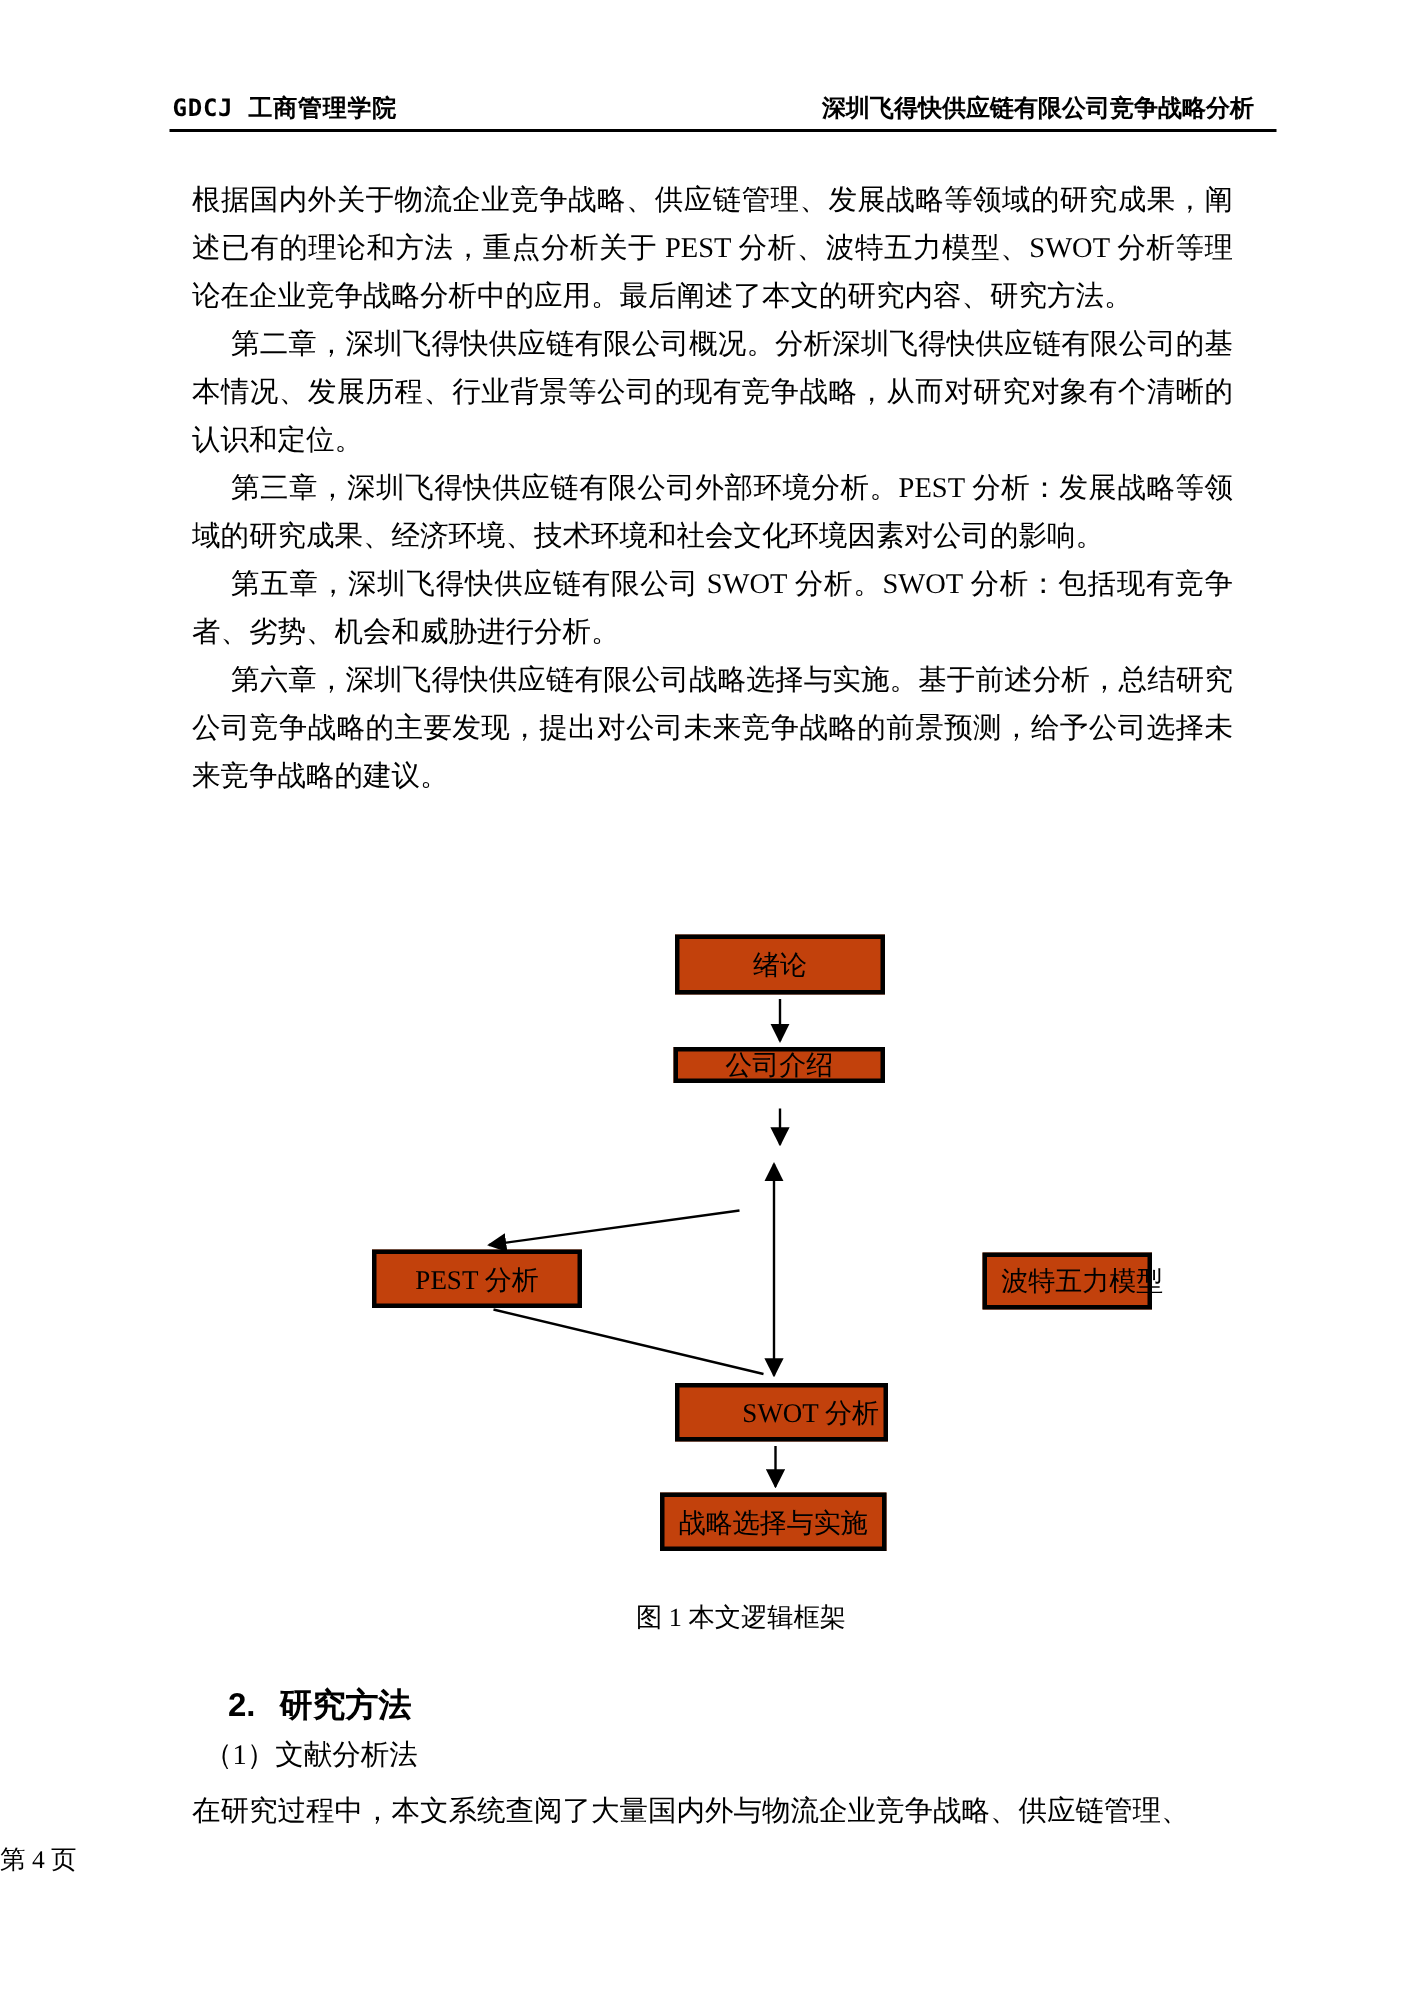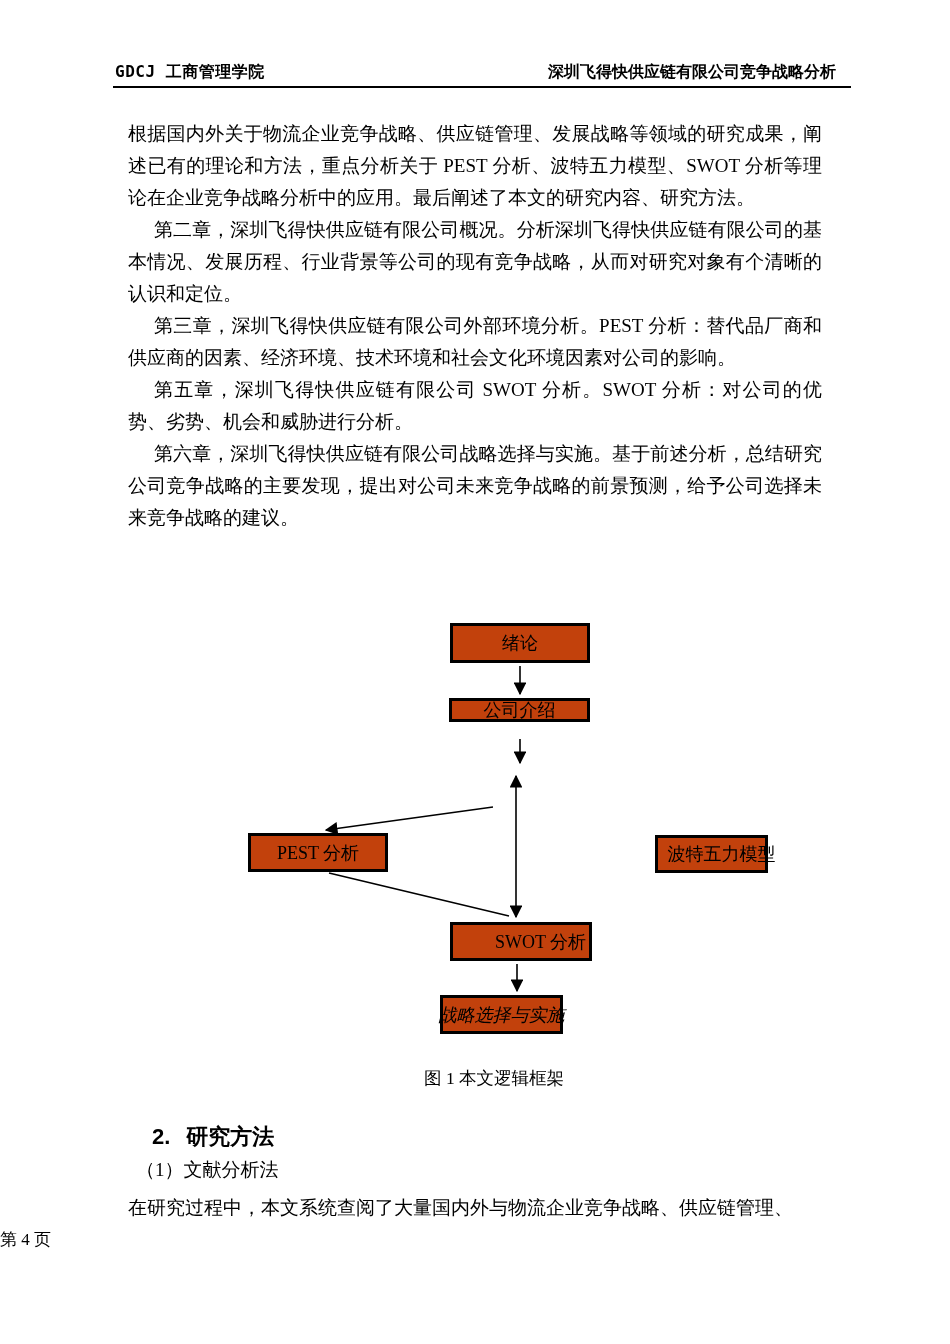--- a/index.html
+++ b/index.html
@@ -82,31 +82,31 @@
 
 <div class="page">
 
   <div class="hdr-left">GDCJ 工商管理学院</div>
   <div class="hdr-right">深圳飞得快供应链有限公司竞争战略分析</div>
   <div class="hdr-rule"></div>
 
   <div class="bodytext">
     <p>根据国内外关于物流企业竞争战略、供应链管理、发展战略等领域的研究成果，阐述已有的理论和方法，重点分析关于 PEST 分析、波特五力模型、SWOT 分析等理论在企业竞争战略分析中的应用。最后阐述了本文的研究内容、研究方法。</p>
     <p class="indent">第二章，深圳飞得快供应链有限公司概况。分析深圳飞得快供应链有限公司的基本情况、发展历程、行业背景等公司的现有竞争战略，从而对研究对象有个清晰的认识和定位。</p>
-    <p class="indent">第三章，深圳飞得快供应链有限公司外部环境分析。PEST 分析：替代品厂商和供应商的因素、经济环境、技术环境和社会文化环境因素对公司的影响。</p>
-    <p class="indent">第五章，深圳飞得快供应链有限公司 SWOT 分析。SWOT 分析：对公司的优势、劣势、机会和威胁进行分析。</p>
+    <p class="indent">第三章，深圳飞得快供应链有限公司外部环境分析。PEST 分析：发展战略等领域的研究成果、经济环境、技术环境和社会文化环境因素对公司的影响。</p>
+    <p class="indent">第五章，深圳飞得快供应链有限公司 SWOT 分析。SWOT 分析：包括现有竞争者、劣势、机会和威胁进行分析。</p>
     <p class="indent">第六章，深圳飞得快供应链有限公司战略选择与实施。基于前述分析，总结研究公司竞争战略的主要发现，提出对公司未来竞争战略的前景预测，给予公司选择未来竞争战略的建议。</p>
   </div>
 
   <div class="fnode" style="left:450px; top:623px; width:140px; height:40px;">绪论</div>
   <div class="fnode" style="left:449px; top:698px; width:141px; height:24px;">公司介绍</div>
   <div class="fnode" style="left:248px; top:833px; width:140px; height:39px;">PEST 分析</div>
   <div class="fnode" style="left:655px; top:835px; width:113px; height:38px;padding-left:20px;">波特五力模型</div>
   <div class="fnode" style="left:450px; top:922px; width:142px; height:39px;padding-left:39px;">SWOT 分析</div>
-  <div class="fnode" style="left:440px; top:995px; width:123px; height:39px;font-style:italic;">战略选择与实施</div>
+  <div class="fnode" style="left:440px; top:995px; width:151px; height:39px;">战略选择与实施</div>
 
   <svg class="flow-svg" viewBox="0 0 950 1344" xmlns="http://www.w3.org/2000/svg">
     <defs>
       <marker id="arr" viewBox="0 0 10 10" refX="9" refY="5" markerWidth="8" markerHeight="8" orient="auto-start-reverse">
         <path d="M0,0 L10,5 L0,10 z" fill="#000"></path>
       </marker>
     </defs>
     <g stroke="#000000" stroke-width="1.6" fill="none">
       <line x1="520" y1="666" x2="520" y2="694" marker-end="url(#arr)"></line>
       <line x1="520" y1="739" x2="520" y2="763" marker-end="url(#arr)"></line>

